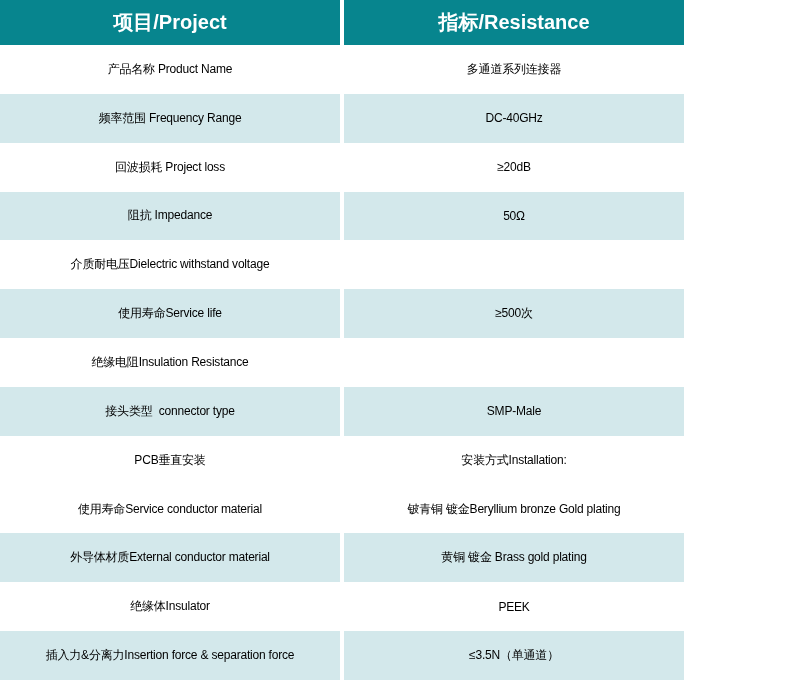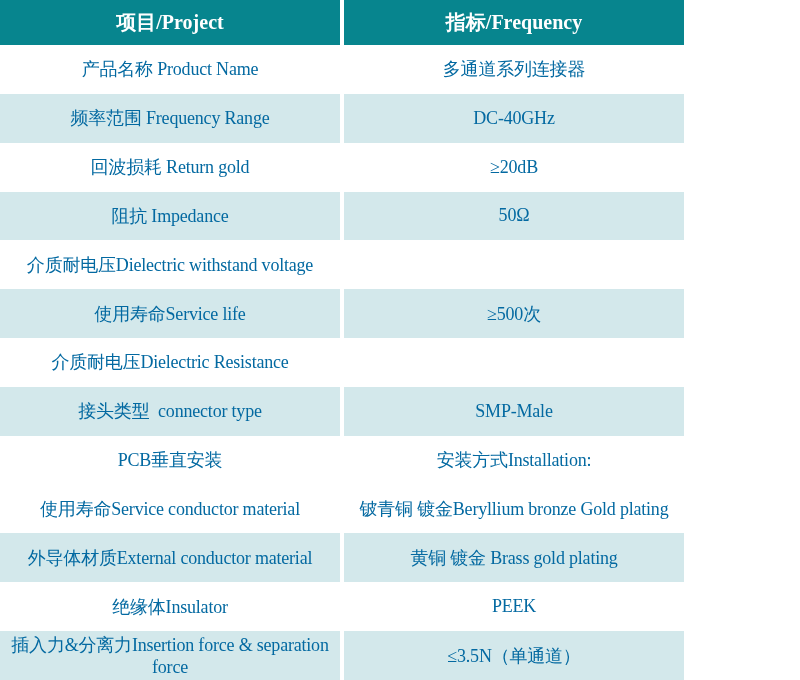--- a/index.html
+++ b/index.html
@@ -6,21 +6,21 @@
     margin: 0;
     padding: 0;
     background: #ffffff;
   }
   .spec-table {
     width: 684px;
     height: 680px;
     display: flex;
     flex-direction: column;
     background: #ffffff;
-    font-family: Liberation Serif, serif;
+    font-family: Liberation Sans, sans-serif;
     overflow: hidden;
   }
   .t-row {
     display: grid;
     grid-template-columns: 1fr 1fr;
     column-gap: 4px;
     background: #ffffff;
     flex: 1 1 0;
     min-height: 0;
   }
@@ -28,75 +28,75 @@
     flex: 0 0 45px;
   }
   .cell {
     display: flex;
     align-items: center;
     justify-content: center;
     text-align: center;
     white-space: pre-wrap;
     padding: 0 6px;
     box-sizing: border-box;
-    font-size: 18px;
+    font-size: 12px;
     letter-spacing: -0.2px;
-    color: #0369a1;
+    color: #000000;
   }
   .header .cell {
     background: #07858E;
     color: #ffffff;
     font-weight: bold;
     font-size: 20px;
     letter-spacing: 0;
   }
   .row-white .cell { background: #ffffff; }
   .row-blue  .cell { background: #D3E8EB; }
 </style>
 </head>
 <body>
 
 <div class="spec-table">
 
   <div class="t-row header">
     <div class="cell">项目/Project</div>
-    <div class="cell">指标/Frequency</div>
+    <div class="cell">指标/Resistance</div>
   </div>
 
   <div class="t-row row-white">
     <div class="cell">产品名称 Product Name</div>
     <div class="cell">多通道系列连接器</div>
   </div>
 
   <div class="t-row row-blue">
     <div class="cell">频率范围 Frequency Range</div>
     <div class="cell">DC-40GHz</div>
   </div>
 
   <div class="t-row row-white">
-    <div class="cell">回波损耗 Return gold</div>
+    <div class="cell">回波损耗 Project loss</div>
     <div class="cell">≥20dB</div>
   </div>
 
   <div class="t-row row-blue">
     <div class="cell">阻抗 Impedance</div>
     <div class="cell">50Ω</div>
   </div>
 
   <div class="t-row row-white">
     <div class="cell">介质耐电压Dielectric withstand voltage</div>
   </div>
 
   <div class="t-row row-blue">
     <div class="cell">使用寿命Service life</div>
     <div class="cell">≥500次</div>
   </div>
 
   <div class="t-row row-white">
-    <div class="cell">介质耐电压Dielectric Resistance</div>
+    <div class="cell">绝缘电阻Insulation Resistance</div>
   </div>
 
   <div class="t-row row-blue">
     <div class="cell">接头类型  connector type</div>
     <div class="cell">SMP-Male</div>
   </div>
 
   <div class="t-row row-white">
     <div class="cell">PCB垂直安装</div>
     <div class="cell">安装方式Installation:</div>

